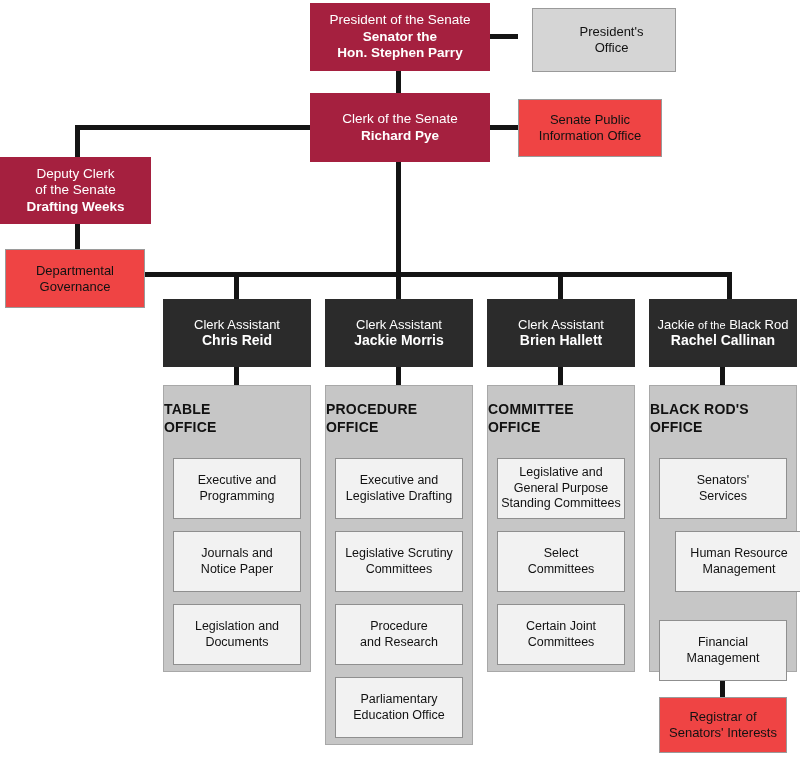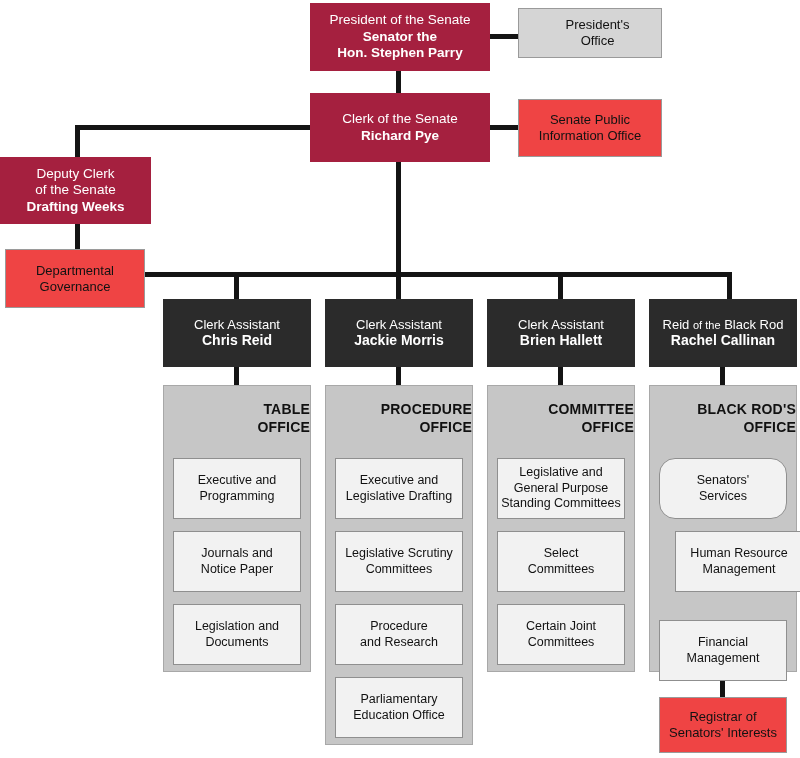--- a/index.html
+++ b/index.html
@@ -60,21 +60,21 @@
   .office-panel{
     position:absolute;
     box-sizing:border-box;
     background:#C6C6C6;
     border:1px solid #a8a8a8;
   }
   .office-title{
     position:absolute;
     left:0;right:0;
     top:14px;
-    text-align:right;
+    text-align:left;
     font-weight:bold;
     font-size:14px;
     letter-spacing:.2px;
     color:#111111;
     line-height:1.3;
   }
   .sub-box{
     position:absolute;
     box-sizing:border-box;
     background:#F2F2F2;
@@ -124,21 +124,21 @@
   <div class="ln" style="left:720px;top:367px;width:5px;height:18px;"></div>
 
   <div class="ln" style="left:720px;top:672px;width:5px;height:26px;"></div>
 
   <div class="box box-crimson" style="left:310px;top:3px;width:180px;height:68px;">
     <span>President of the Senate</span>
     <span class="nm">Senator the</span>
     <span class="nm">Hon. Stephen Parry</span>
   </div>
 
-  <div class="box box-grey" style="left:518px;top:8px;width:144px;height:50px;padding-left:15px;">
+  <div class="box box-grey" style="left:532px;top:8px;width:144px;height:64px;padding-left:15px;">
     <span>President's</span>
     <span>Office</span>
   </div>
 
   <div class="box box-crimson" style="left:310px;top:93px;width:180px;height:69px;">
     <span>Clerk of the Senate</span>
     <span class="nm">Richard Pye</span>
   </div>
 
   <div class="box box-light" style="left:518px;top:99px;width:144px;height:58px;">
@@ -245,30 +245,30 @@
     </div>
   </div>
   <div class="sub-box" style="left:497px;top:604px;width:128px;height:61px;">
     <div>
       <div>Certain Joint</div>
       <div>Committees</div>
     </div>
   </div>
 
   <div class="box box-dark" style="left:649px;top:299px;width:148px;height:68px;">
-    <span><span>Reid</span> <span class="small-of">of the</span> <span>Black Rod</span></span>
+    <span><span>Jackie</span> <span class="small-of">of the</span> <span>Black Rod</span></span>
     <span class="nm">Rachel Callinan</span>
   </div>
   <div class="office-panel" style="left:649px;top:385px;width:148px;height:287px;">
     <div class="office-title">
       <div>BLACK ROD'S</div>
       <div>OFFICE</div>
     </div>
   </div>
-  <div class="sub-box" style="left:659px;top:458px;width:128px;height:61px;border-radius:16px;">
+  <div class="sub-box" style="left:659px;top:458px;width:128px;height:61px;">
     <div>
       <div>Senators'</div>
       <div>Services</div>
     </div>
   </div>
   <div class="sub-box" style="left:659px;top:531px;width:128px;height:61px;margin-left:16px;">
     <div>
       <div>Human Resource</div>
       <div>Management</div>
     </div>

